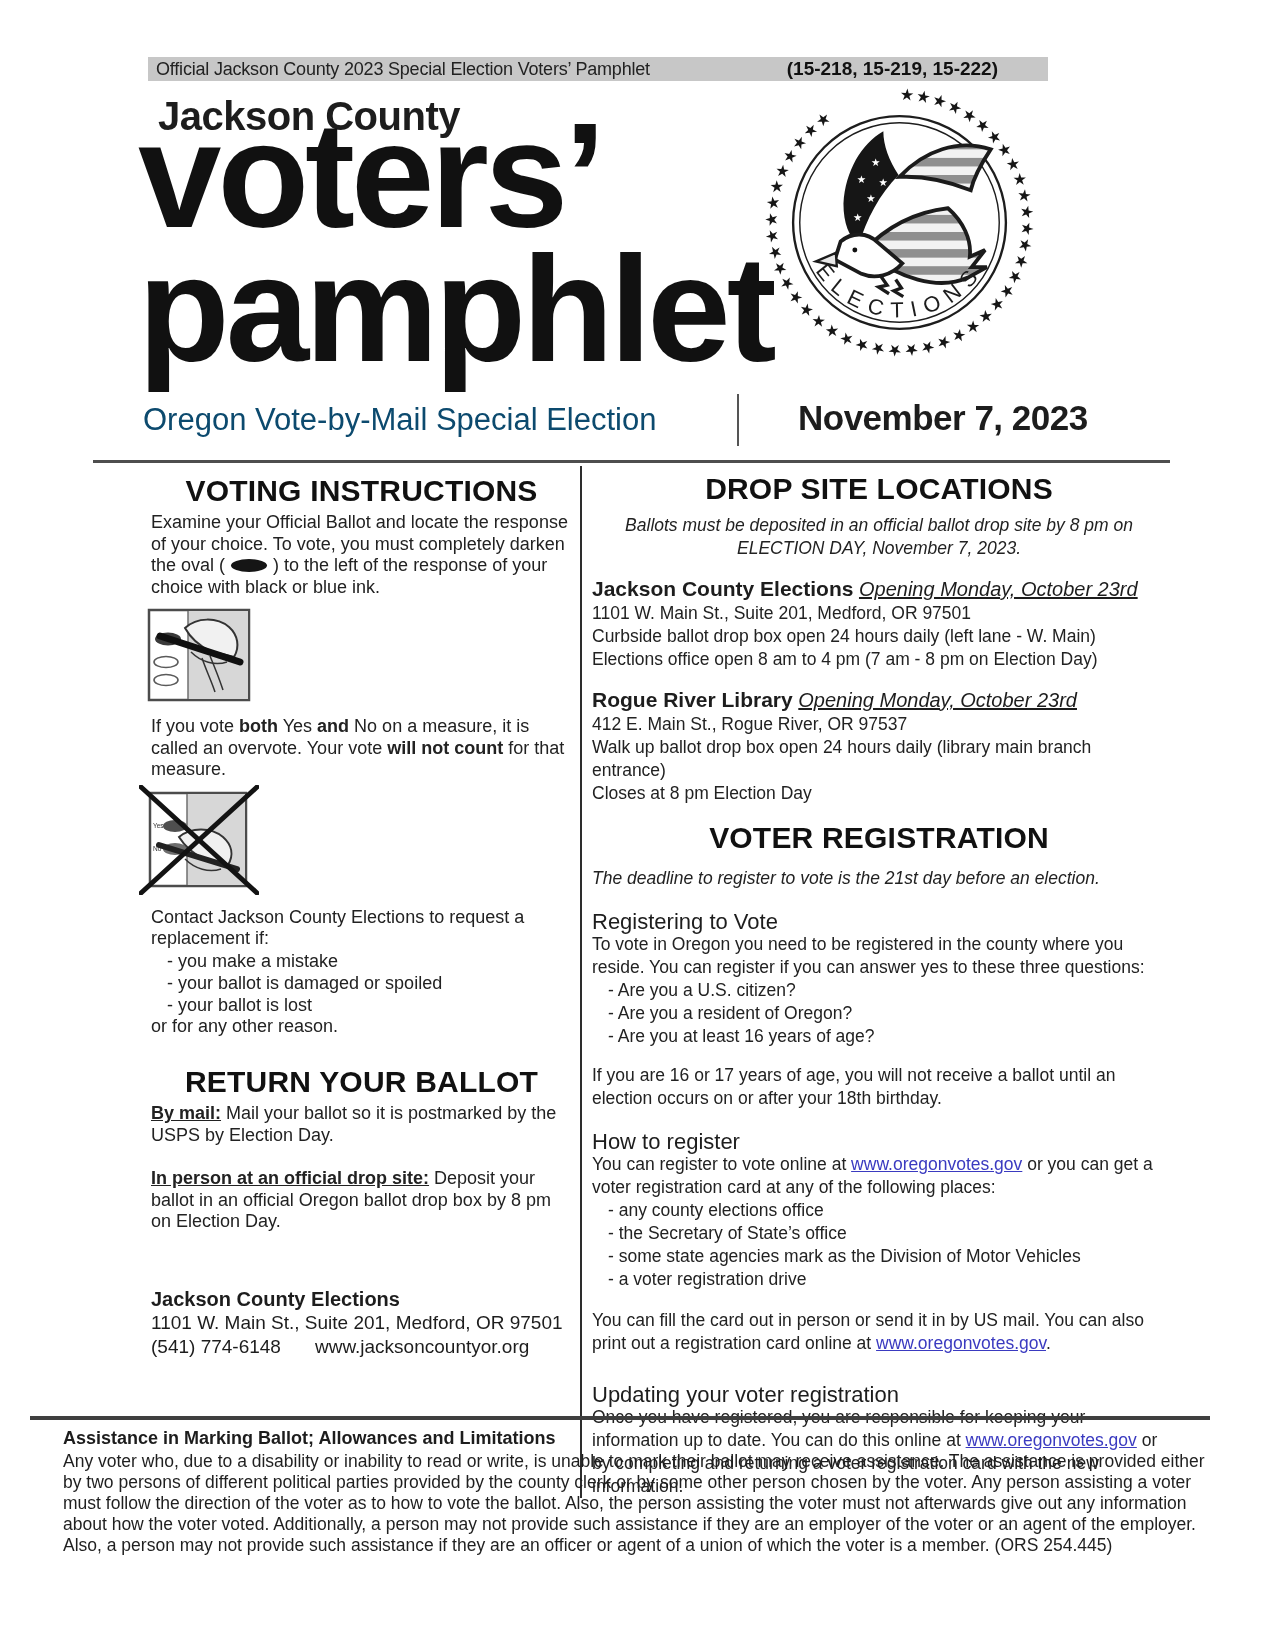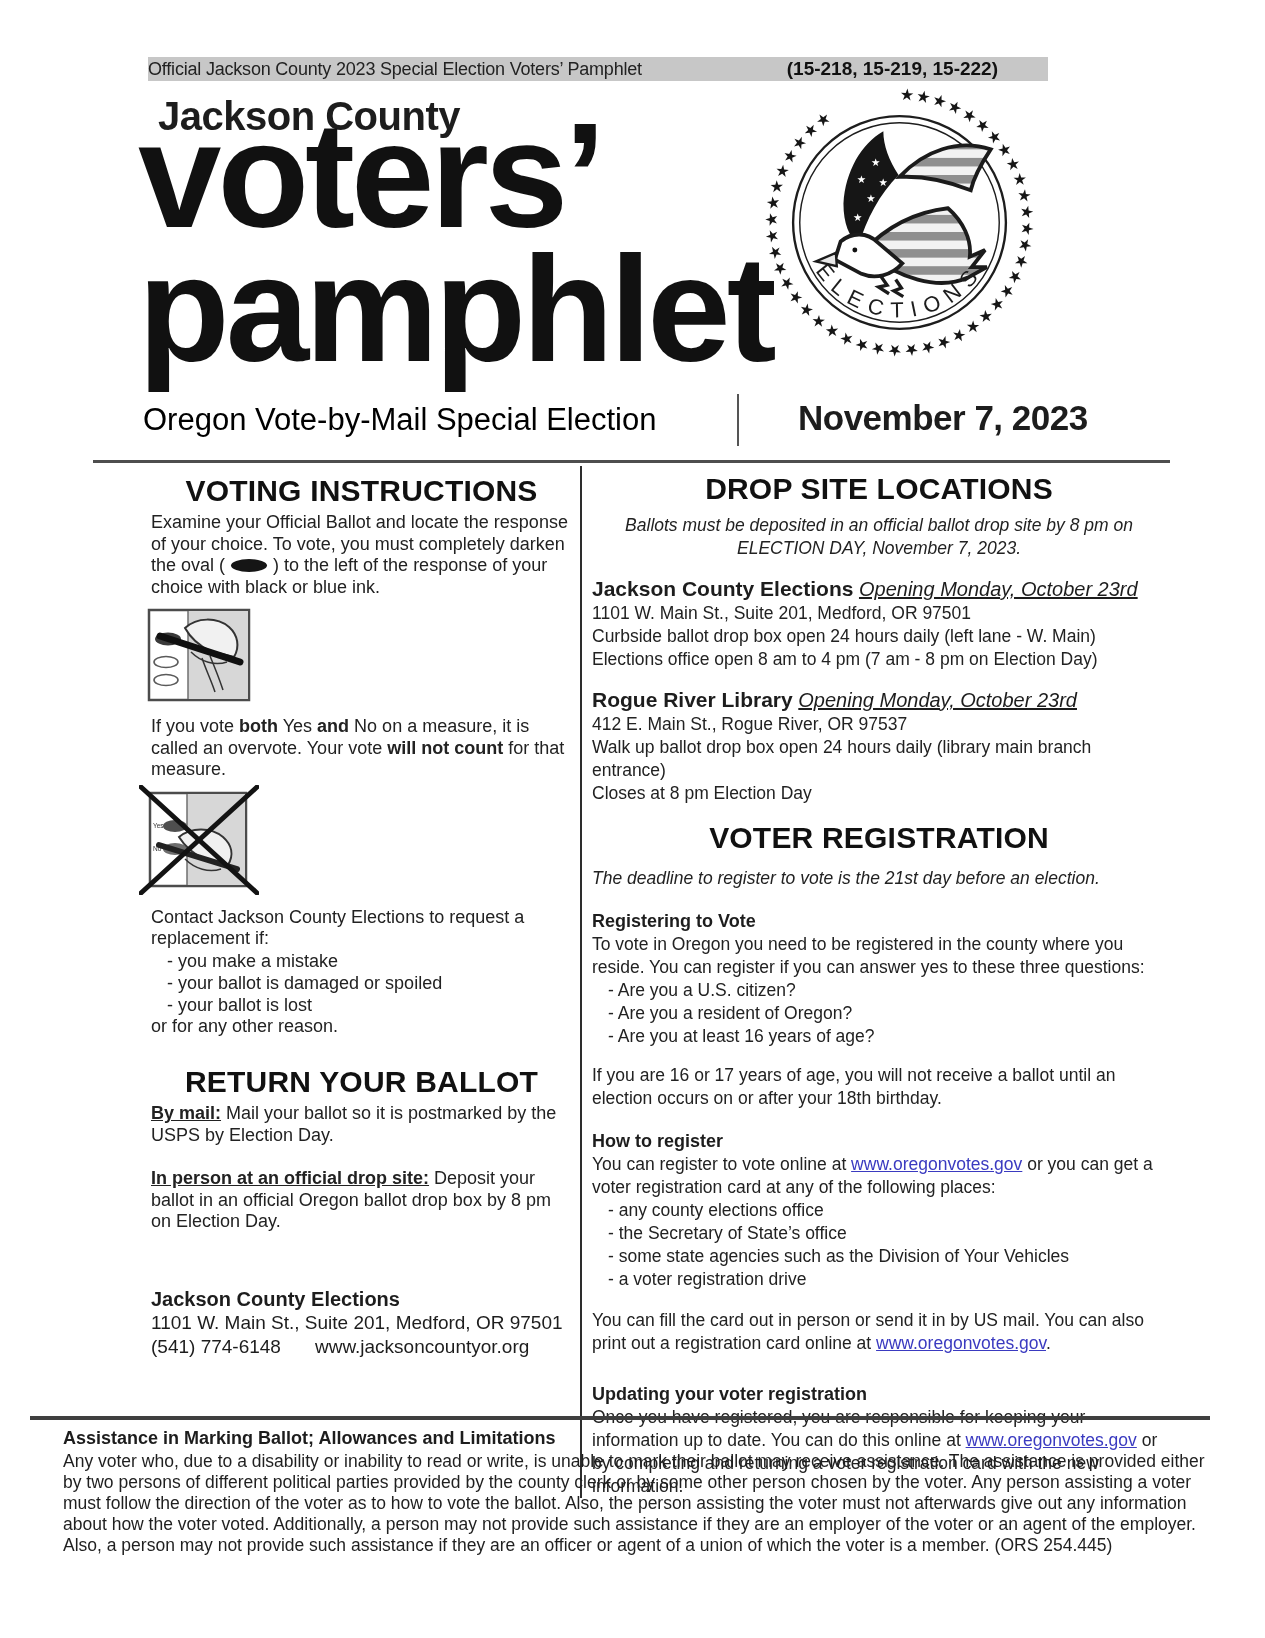--- a/index.html
+++ b/index.html
@@ -1,29 +1,29 @@
 <!DOCTYPE html>
 <html><head>
 <meta charset="utf-8">
 <style>
   *{margin:0;padding:0;box-sizing:border-box}
   html,body{background:#fff}
   body{position:relative;width:1265px;height:1638px;font-family:"Liberation Sans",sans-serif;color:#1d1d1d;overflow:hidden}
   .abs{position:absolute}
 
   
-  #topbar{left:148px;top:57px;width:900px;height:24px;background:#c7c7c7;display:flex;justify-content:space-between;align-items:center;padding:0 10px 0 0}
+  #topbar{left:148px;top:57px;width:900px;height:24px;background:#c7c7c7;display:flex;justify-content:space-between;align-items:center;padding:0 10px 0 8px}
   #topbar .bl{font-size:18px;color:#222;letter-spacing:-0.2px}
   #topbar .br{font-size:19px;font-weight:bold;color:#111;padding-right:40px}
   #kicker{left:158px;top:94px;font-size:40px;font-weight:bold;letter-spacing:-0.5px}
   .bigtitle{left:138px;font-weight:bold;font-size:150px;line-height:1;letter-spacing:-4px;color:#111}
   #title1{top:100px}
   #title2{top:234px}
   #seal{left:757px;top:80px;width:285px;height:285px}
-  #subtitle{left:143px;top:402px;font-size:31px;color:#000000}
+  #subtitle{left:143px;top:402px;font-size:31px;color:#0c4a6e}
   #subdiv{left:737px;top:394px;width:2px;height:52px;background:#555}
   #subdate{left:798px;top:398px;font-size:35px;font-weight:bold;letter-spacing:-0.5px}
   #mainrule{left:93px;top:460px;width:1077px;height:3px;background:#4e4e4e}
 
   
   #columns{left:93px;top:466px;width:1077px;display:flex;align-items:stretch}
   .colL{width:487px;padding:0 8px 0 58px}
   .coldiv{width:2px;background:#2d2d2d}
   .colR{flex:1;padding:0 4px 0 10px}
 
@@ -33,21 +33,21 @@
   p,.li-wrap{font-size:18px;line-height:21.5px;color:#222}
   .colR p,.colR .li-wrap{font-size:17.5px;line-height:23px}
   .indent>div{padding-left:16px}
   .italic{font-style:italic}
 
   .notice{font-style:italic;text-align:center;margin:8px auto 0;max-width:540px}
   .site{margin-top:16px}
   .site-head{font-size:20px;line-height:26px}
   .site-name{font-weight:bold;font-size:21px}
   .site-open{font-style:italic;text-decoration:underline;font-size:20px}
-  .subhead{font-size:18px;font-weight:bold;margin-top:20px;line-height:23px}
+  .subhead{font-size:22px;font-weight:normal;margin-top:20px;line-height:23px}
 
   .illus{display:block}
   #illus1{margin:10px 0 0 -4px}
   #illus2{margin:4px 0 0 -12px}
   .oval-inline{display:inline-block;width:36px;height:13px;background:#151515;border-radius:50%;vertical-align:-1px;margin:0 6px}
 
   #contact{margin-top:54px}
   #contact .cname{font-size:20px;font-weight:bold;line-height:24px}
   #contact .cline{font-size:19px;line-height:24px}
   #contact .crow{display:flex;gap:34px;font-size:19px;line-height:24px}
@@ -238,21 +238,21 @@
         <div>- Are you at least 16 years of age?</div>
       </div>
 
     <p style="margin-top:16px">If you are 16 or 17 years of age, you will not receive a ballot until an election occurs on or after your 18th birthday.</p>
 
     <div class="subhead">How to register</div>
     <p><span>You can register to vote online at </span><span style="color: rgb(58, 58, 192); text-decoration: underline;">www.oregonvotes.gov</span><span> or you can get a voter registration card at any of the following places:</span></p>
     <div class="li-wrap indent">
         <div>- any county elections office</div>
         <div>- the Secretary of State’s office</div>
-        <div>- some state agencies such as the Division of Your Vehicles</div>
+        <div>- some state agencies mark as the Division of Motor Vehicles</div>
         <div>- a voter registration drive</div>
       </div>
 
     <p style="margin-top:18px"><span>You can fill the card out in person or send it in by US mail. You can also print out a registration card online at </span><span style="color: rgb(58, 58, 192); text-decoration: underline;">www.oregonvotes.gov</span><span>.</span></p>
 
     <div class="subhead" style="margin-top:28px">Updating your voter registration</div>
     <p><span>Once you have registered, you are responsible for keeping your information up to date. You can do this online at </span><span style="color: rgb(58, 58, 192); text-decoration: underline;">www.oregonvotes.gov</span><span> or by completing and returning a voter registration card with the new information.</span></p>
   </div>
 </div>
 

